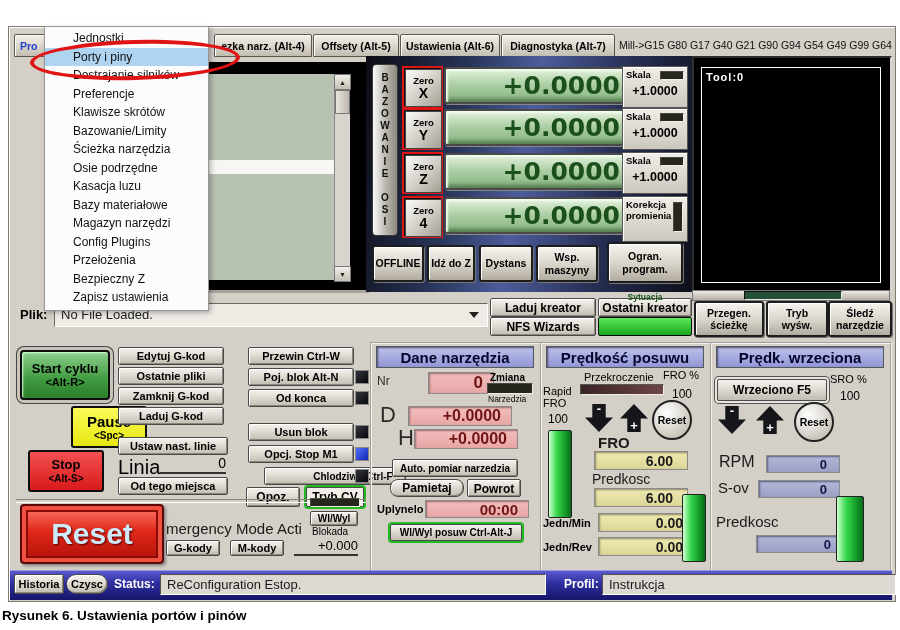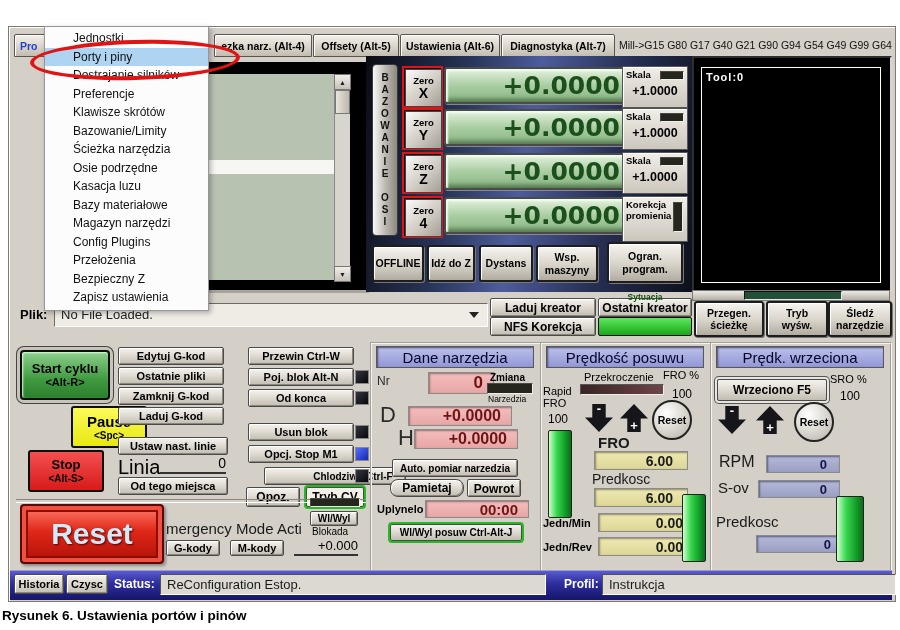--- a/index.html
+++ b/index.html
@@ -76,21 +76,21 @@
   .yellowf{background:linear-gradient(180deg,#eee9b2,#dcd696);border:1px solid #8a8a8a;
          box-shadow:inset 1px 1px 2px #8f8a60;color:#1c1c1c;font-weight:bold;
          display:flex;align-items:center;justify-content:flex-end;padding-right:14px;}
   .bluef{background:linear-gradient(180deg,#b4b9d8,#9ba0c4);border:1px solid #8a8a8a;
          box-shadow:inset 1px 1px 2px #5c6088;color:#14144a;font-weight:bold;
          display:flex;align-items:center;justify-content:flex-end;padding-right:12px;}
   .greenbar{background:linear-gradient(90deg,#cdffcd 0%,#38d84e 35%,#129a28 75%,#0b6b1c 100%);
             border:1px solid #222;border-radius:2px;}
   .panel{border:2px groove #f5f3ee;}
   .phead{background:linear-gradient(180deg,#bcc1ea 0%,#9297d6 100%);border:1px solid #55585e;
-         box-shadow:inset 1px 1px 2px #4a4d6e;color:#04042a;font-weight:normal;font-size:15px;
+         box-shadow:inset 1px 1px 2px #4a4d6e;color:#04042a;font-weight:bold;font-size:15px;
          display:flex;align-items:center;justify-content:center;}
   .lab{white-space:nowrap;}
 
   
   .arrbtn{cursor:pointer;}
   .arrshape{width:100%;height:100%;background:#15151a;
             clip-path:polygon(26% 0,74% 0,74% 48%,100% 48%,50% 100%,0 48%,26% 48%);
             display:flex;align-items:flex-start;justify-content:center;color:#fff;font-weight:bold;font-size:13px;line-height:10px;}
   .arrshape.up{clip-path:polygon(50% 0,100% 52%,74% 52%,74% 100%,26% 100%,26% 52%,0 52%);
             align-items:flex-end;line-height:12px;}
@@ -235,21 +235,21 @@
   <div class="abs sill" style="left:692px;top:290px;width:196px;height:9px;"></div>
   <div class="abs gind" style="left:744px;top:291px;width:96px;height:7px;"></div>
 
   <div class="abs btn f12" style="left:490px;top:298px;width:104px;height:17px;">
       <span>Laduj kreator</span>
     </div>
   <div class="abs btn f12" style="left:598px;top:298px;width:92px;height:17px;">
       <span>Ostatni kreator</span>
     </div>
   <div class="abs btn f12" style="left:490px;top:317px;width:104px;height:17px;">
-      <span>NFS Korekcja</span>
+      <span>NFS Wizards</span>
     </div>
   <div class="abs greenok" style="left:598px;top:317px;width:92px;height:17px;">
     <span>Sytuacja</span>
       <span>normalna</span>
   </div>
 
   <span class="abs lab" style="left:20px;top:307px;font-size:13px;font-weight:bold;">Plik:</span>
   <div class="abs sunken" style="left:54px;top:303px;width:432px;height:22px;background:#efece6;">
     <span class="abs" style="left:6px;top:3px;font-size:13px;color:#222;">No File Loaded.</span>
     <span class="abs tri" style="right:8px;top:8px;"></span>
@@ -455,21 +455,21 @@
   <span class="abs lab" style="left:716px;top:513px;font-size:15px;color:#1a1a1a;">Predkosc</span>
   <div class="abs bluef" style="left:756px;top:535px;width:74px;height:16px;font-size:13px;">
       <span>0</span>
     </div>
   <div class="abs greenbar" style="left:836px;top:496px;width:26px;height:64px;"></div>
 
   <div class="abs statusbar" style="left:10px;top:570px;width:882px;height:29px;"></div>
   <div class="abs btn f11" style="left:14px;top:574px;width:48px;height:18px;">
       <span>Historia</span>
     </div>
-  <div class="abs btn f11" style="left:66px;top:574px;width:40px;height:18px;">
+  <div class="abs btn f11" style="left:66px;top:574px;width:40px;height:18px;border-radius:10px;">
       <span>Czysc</span>
     </div>
   <span class="abs sblabel" style="left:114px;top:577px;">Status:</span>
   <div class="abs sbfield" style="left:160px;top:574px;width:378px;height:19px;">
       <span>ReConfiguration Estop.</span>
     </div>
   <span class="abs sblabel" style="left:564px;top:577px;">Profil:</span>
   <div class="abs sbfield" style="left:602px;top:574px;width:286px;height:19px;">
       <span>Instrukcja</span>
     </div>

